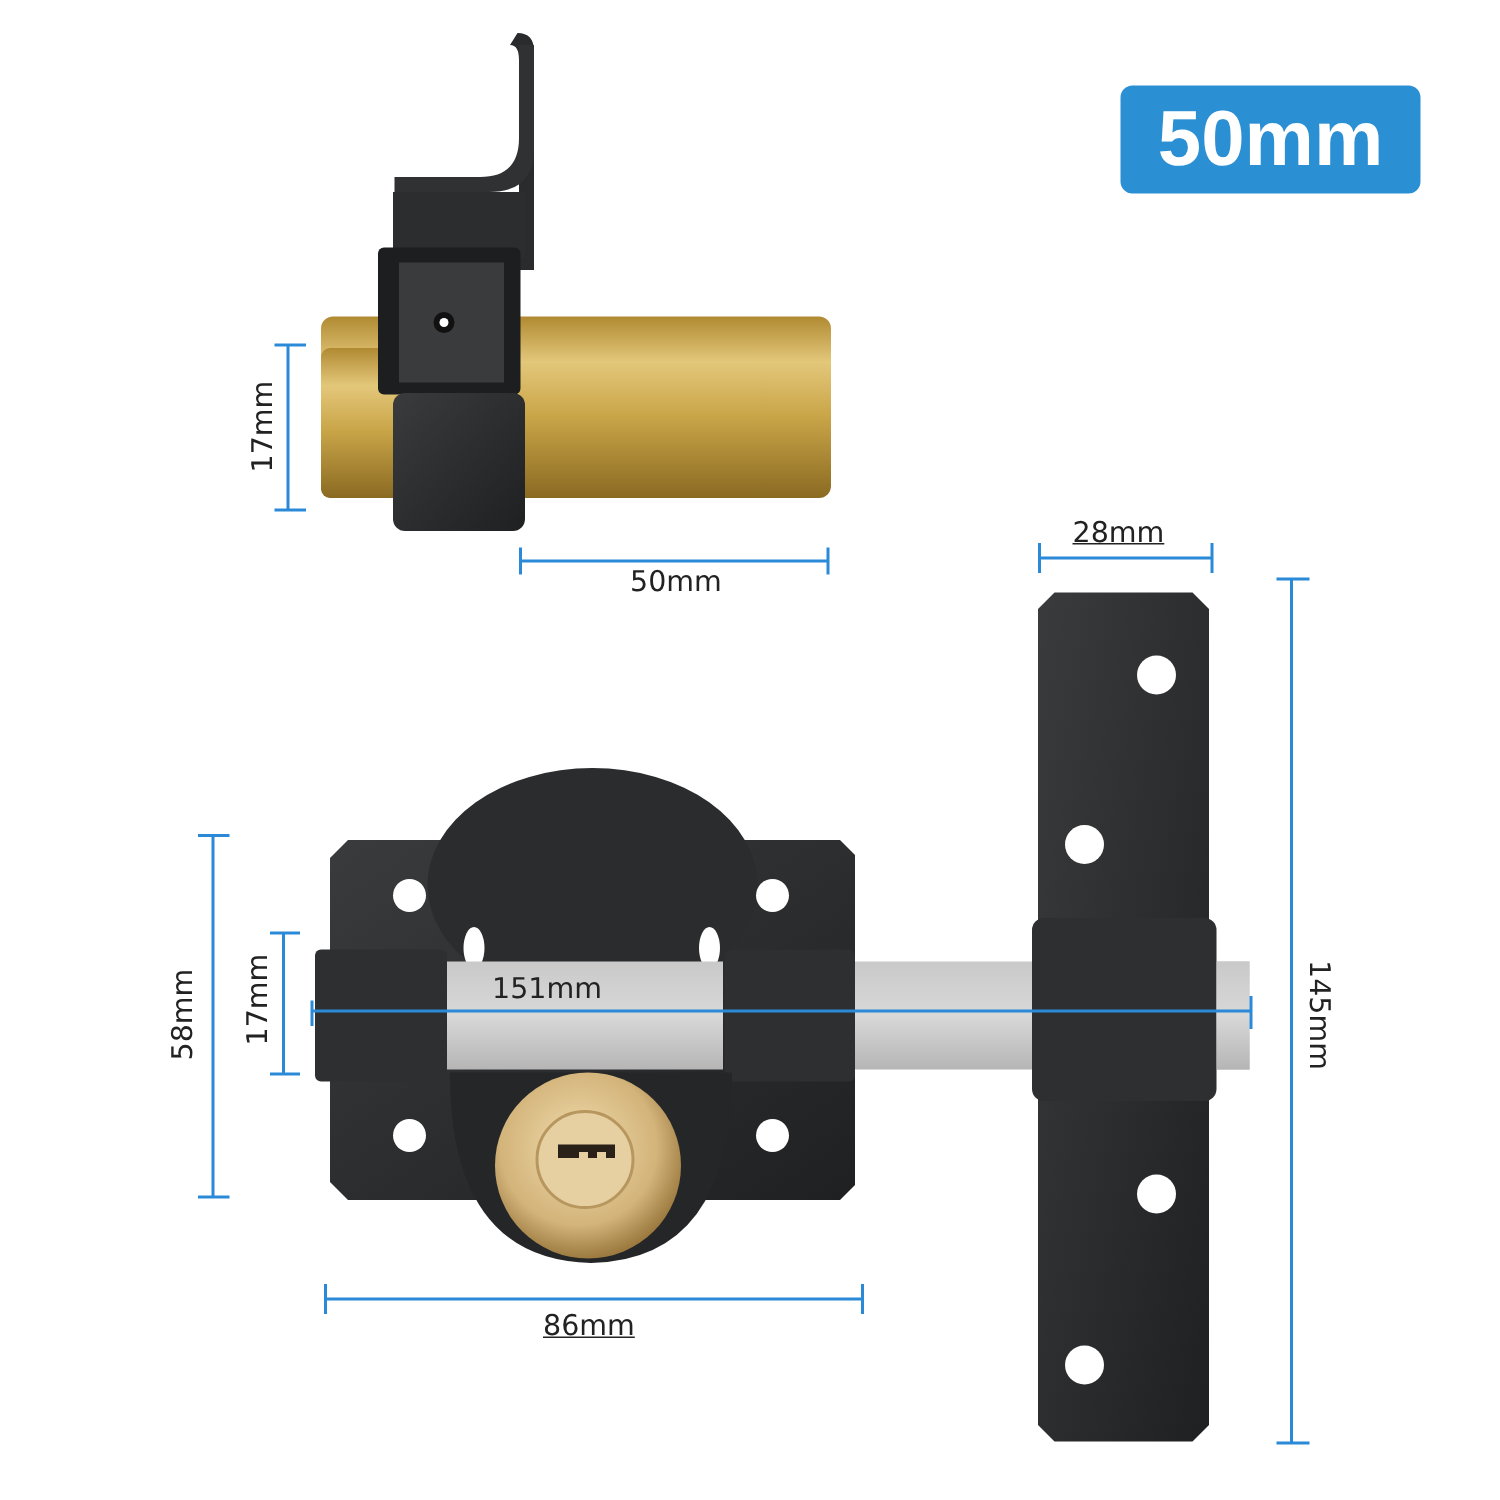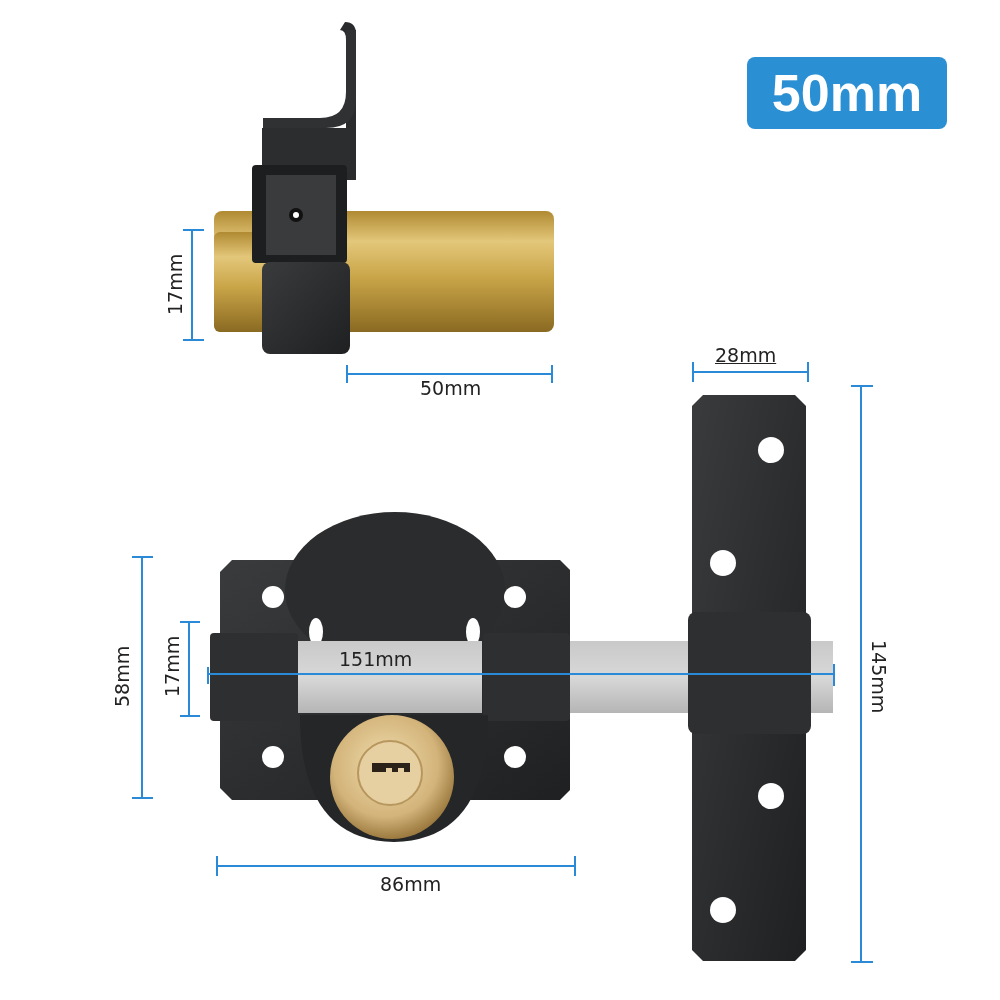--- a/index.html
+++ b/index.html
@@ -145,14 +145,14 @@
     </g>
   </g>
 </svg>
 
 <div class="abs dim-label vert" style="left:145px; top:274px; width:60px; text-align:center; transform:rotate(-90deg);">17mm</div>
 <div class="abs dim-label" style="left:420px; top:377px;">50mm</div>
 <div class="abs dim-label" style="left:715px; top:344px;text-decoration:underline;">28mm</div>
 <div class="abs dim-label vert" style="left:844px; top:664px; width:70px; text-align:center; transform:rotate(90deg);">145mm</div>
 <div class="abs dim-label vert" style="left:92px; top:666px; width:60px; text-align:center; transform:rotate(-90deg);">58mm</div>
 <div class="abs dim-label vert" style="left:142px; top:656px; width:60px; text-align:center; transform:rotate(-90deg);">17mm</div>
-<div class="abs dim-label" style="left:339px; top:648px;">151mm</div>
-<div class="abs dim-label" style="left:380px; top:873px;">86mm</div>
+<div class="abs dim-label" style="left:328px; top:648px;">151mm</div>
+<div class="abs dim-label" style="left:362px; top:873px;text-decoration:underline;">86mm</div>
 
 </body></html>

